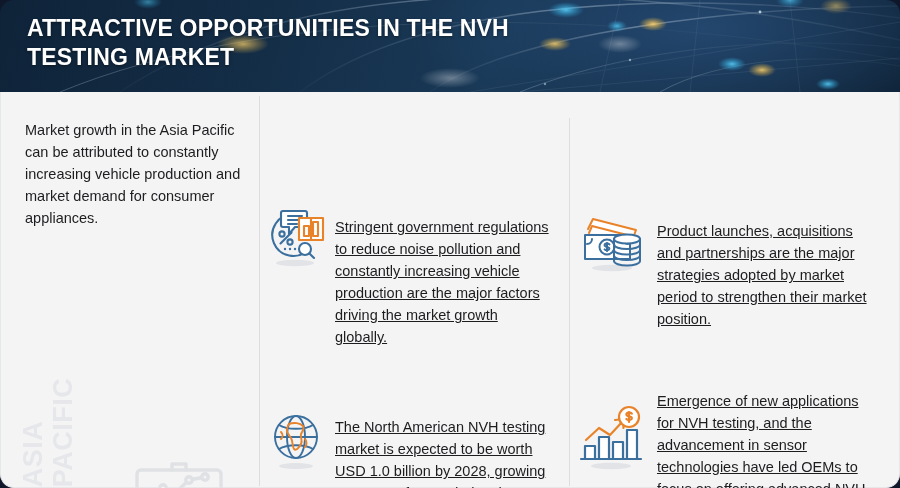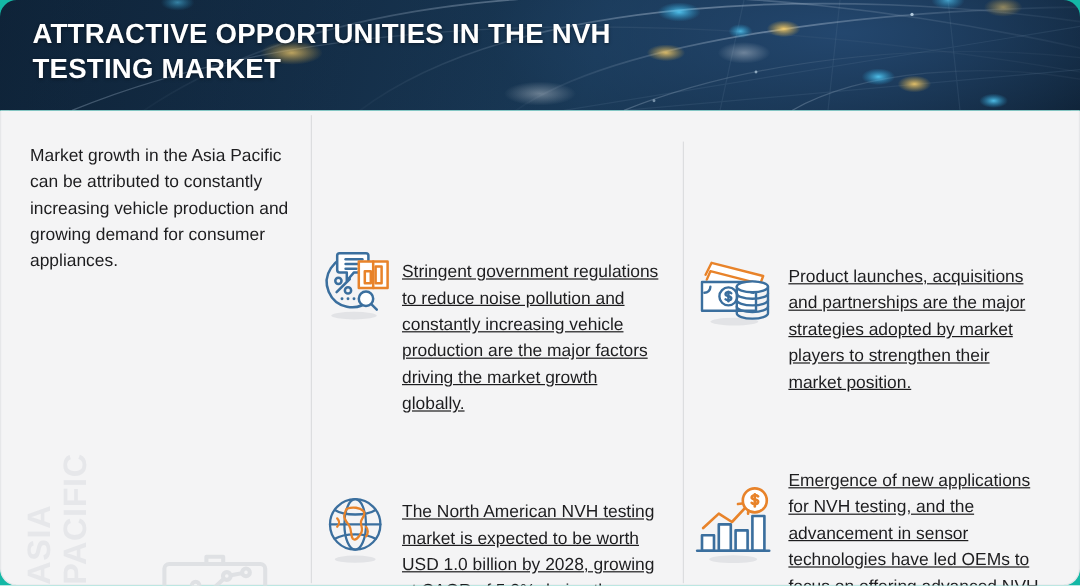--- a/index.html
+++ b/index.html
@@ -11,21 +11,21 @@
     height: 488px;
     background: #ffffff;
     font-family: "Liberation Sans", sans-serif;
     overflow: hidden;
   }
 
   .infographic {
     position: relative;
     width: 900px;
     height: 488px;
-    background: #14b8a6;
+    background: #0f172a;
     box-sizing: border-box;
   }
 
   
   .banner {
     position: absolute;
     left: 0;
     top: 0;
     width: 900px;
     height: 92px;
@@ -216,21 +216,21 @@
     </svg>
     <div class="banner-title">Attractive Opportunities in the NVH
 Testing Market</div>
   </div>
 
   <div class="card">
 
     <div class="divider divider-1"></div>
     <div class="divider divider-2"></div>
 
-    <div class="col1-text">Market growth in the Asia Pacific can be attributed to constantly increasing vehicle production and growing demand for consumer appliances.</div>
+    <div class="col1-text">Market growth in the Asia Pacific can be attributed to constantly increasing vehicle production and market demand for consumer appliances.</div>
 
     <div class="watermark-label">Asia
 Pacific</div>
 
     <svg class="watermark-icon" viewBox="0 0 112 112">
       <g fill="none" stroke="#dfe1e4" stroke-width="3.4" stroke-linecap="round" stroke-linejoin="round">
 
         <path d="M 18 20 h 76 a 4 4 0 0 1 4 4 v 50 a 4 4 0 0 1 -4 4 h -76 a 4 4 0 0 1 -4 -4 v -50 a 4 4 0 0 1 4 -4 z"></path>
 
         <path d="M 49 20 v -6 h 14 v 6"></path>
@@ -327,21 +327,21 @@
           <path d="M 13 31 a 5 5 0 0 1 -5 5"></path>
           <path d="M 44 31 a 5 5 0 0 0 5 5"></path>
 
           <ellipse cx="48" cy="31" rx="13" ry="4.5" fill="#ffffff"></ellipse>
           <path d="M 35 31 v 22 a 13 4.5 0 0 0 26 0 v -22"></path>
           <path d="M 35 36.5 a 13 4.5 0 0 0 26 0"></path>
           <path d="M 35 42 a 13 4.5 0 0 0 26 0"></path>
           <path d="M 35 47.5 a 13 4.5 0 0 0 26 0"></path>
         </g>
       </svg>
-      <div class="cell-text">Product launches, acquisitions and partnerships are the major strategies adopted by market players to strengthen their market position.</div>
+      <div class="cell-text">Product launches, acquisitions and partnerships are the major strategies adopted by market period to strengthen their market position.</div>
     </div>
 
     <div class="cell cell-c3b">
       <svg class="cell-icon" viewBox="0 0 68 68">
         <ellipse cx="34" cy="62" rx="20" ry="3.2" fill="#e2e3e6"></ellipse>
         <g fill="none" stroke="#3b6f9e" stroke-width="2.2" stroke-linecap="round" stroke-linejoin="round">
           <rect x="8" y="42" width="10" height="13" fill="#ffffff"></rect>
           <rect x="22" y="33" width="10" height="22" fill="#ffffff"></rect>
           <rect x="36" y="38" width="10" height="17" fill="#ffffff"></rect>
           <rect x="50" y="26" width="10" height="29" fill="#ffffff"></rect>

